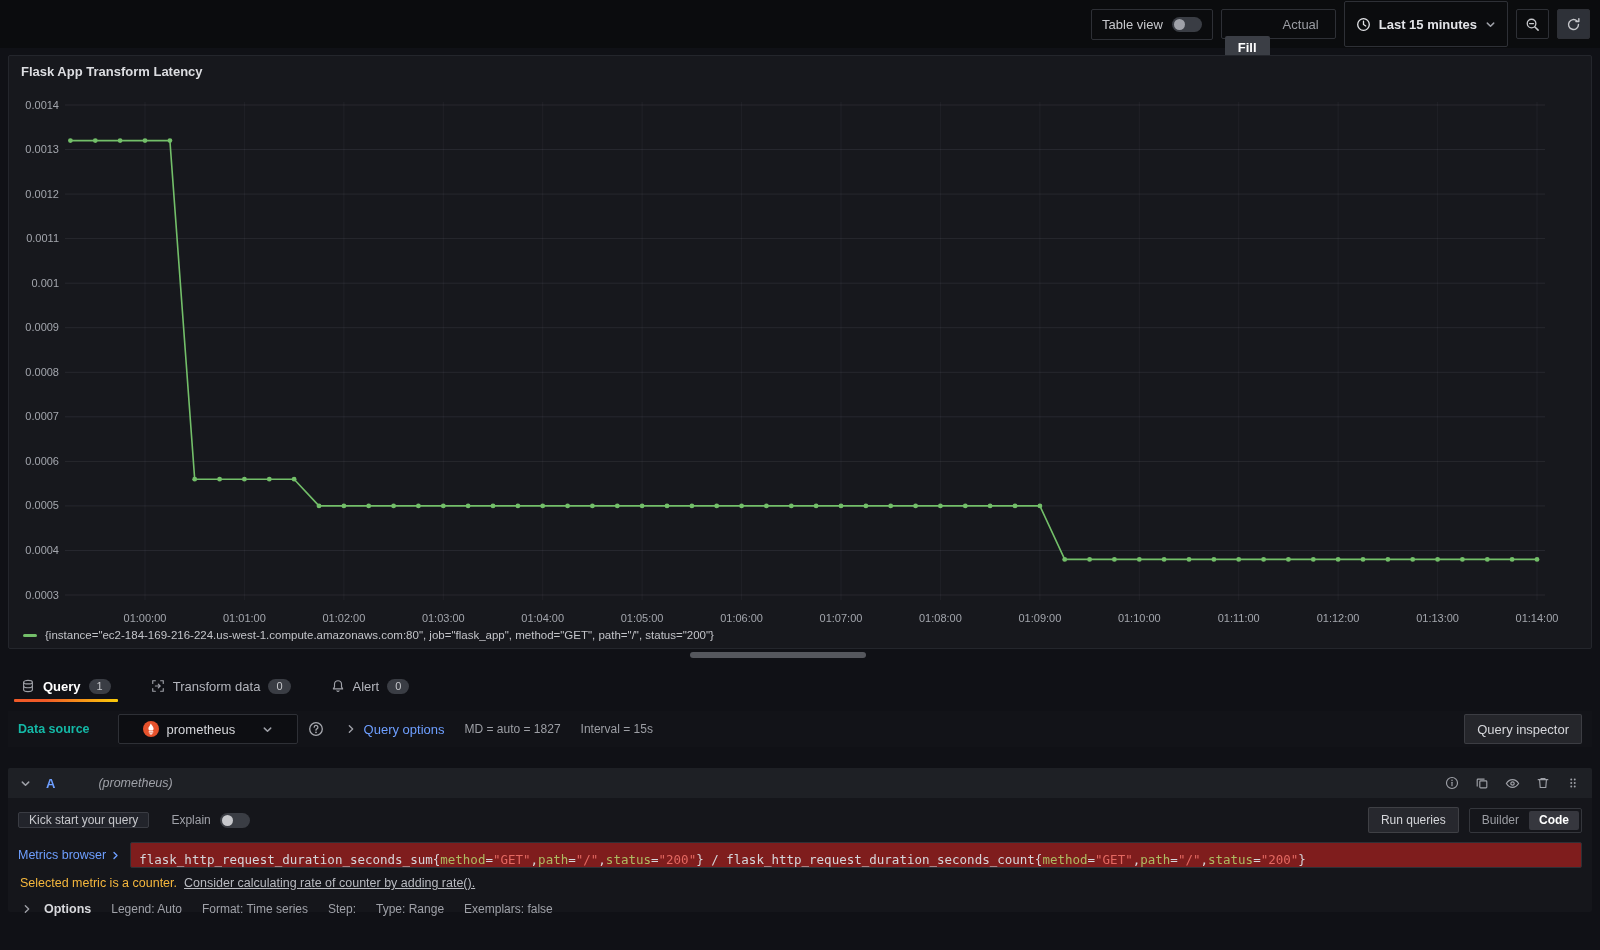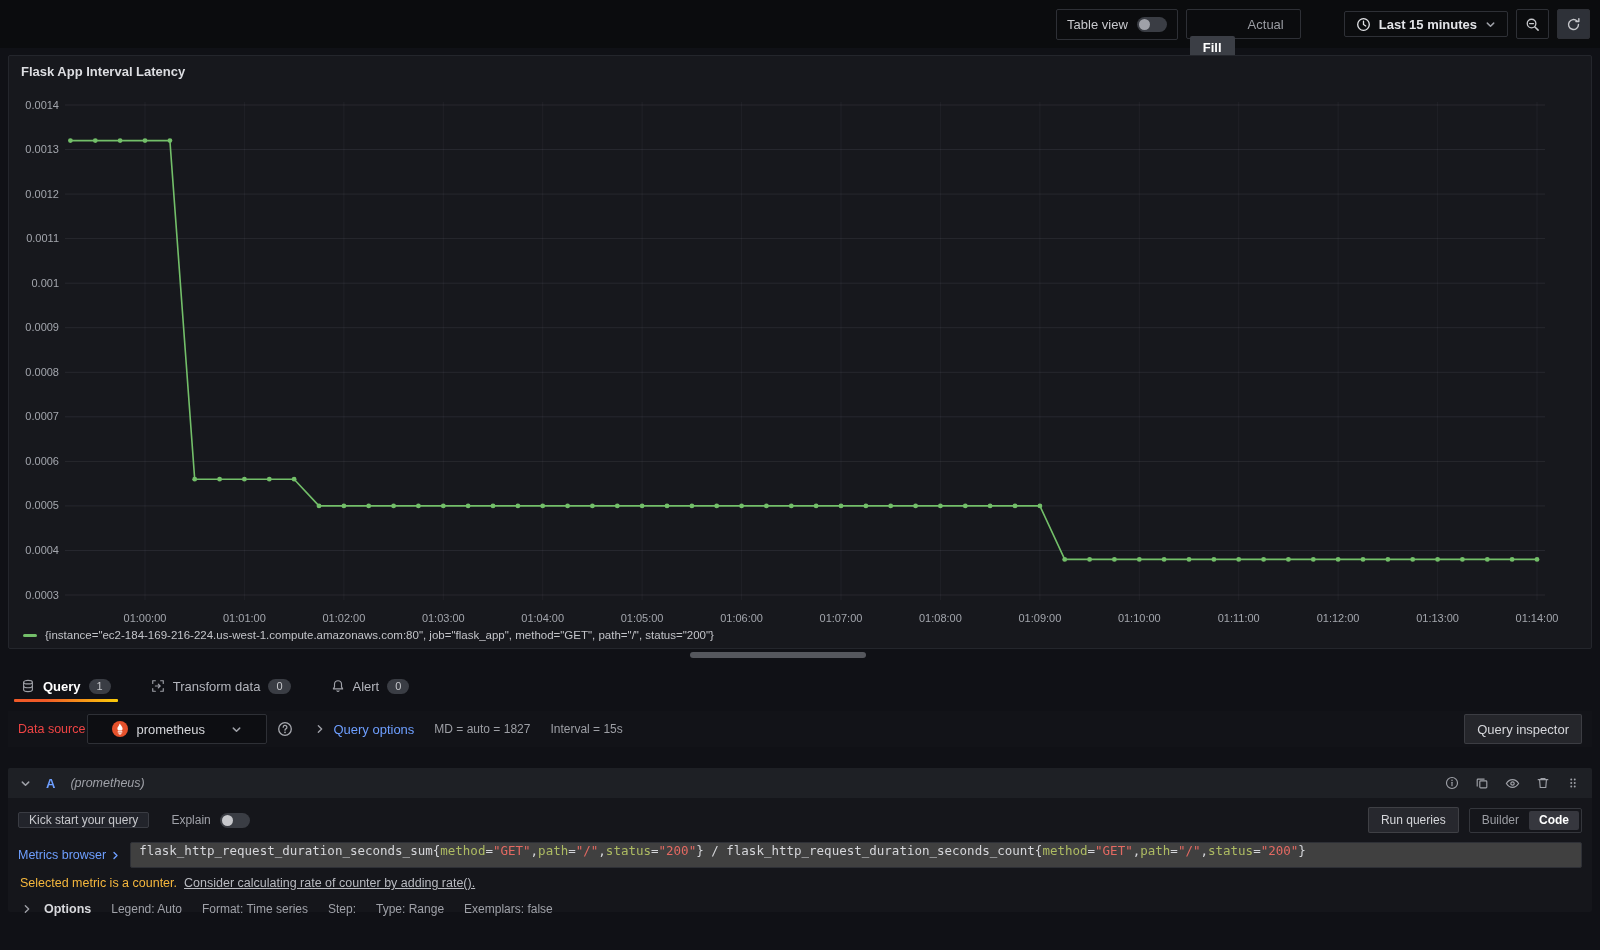--- a/index.html
+++ b/index.html
@@ -15,22 +15,22 @@
   }
   .box-ctl {
     display:flex; align-items:center; gap:9px; height:31px; padding:0 10px;
     border:1px solid #2e3036; border-radius:2px; color:#c7c8cc; font-size:13px;
   }
   .toggle { position:relative; width:30px; height:15px; border-radius:8px; background:#3a3d44; }
   .toggle .knob { position:absolute; top:2px; left:2px; width:11px; height:11px; border-radius:50%; background:#9fa1a8; }
   .seg { display:flex; align-items:center; height:30px; padding:0 3px; border:1px solid #2e3036; border-radius:2px; }
   .seg-opt { padding:4px 13px; font-size:13px; color:#9b9da3; border-radius:2px; }
   .seg-opt.active { background:#3b3e45; color:#ffffff; font-weight:700;margin-top:46px; }
-  .time-picker { display:flex; align-items:center; gap:8px; height:26px; padding:0 11px;
-    border:1px solid #2e3036; border-radius:2px; color:#e3e4e8; font-size:13px; font-weight:700;margin-left:35px; }
+  .time-picker { display:flex; align-items:center; gap:8px; height:46px; padding:0 11px;
+    border:1px solid #2e3036; border-radius:2px; color:#e3e4e8; font-size:13px; font-weight:700; }
   .icon-btn { width:33px; height:30px; border:1px solid #2e3036; border-radius:2px;
     display:flex; align-items:center; justify-content:center; color:#c7c8cc; }
   .icon-btn.filled { background:#2e3138; }
   .icon { display:inline-flex; align-items:center; justify-content:center; color:inherit; }
   .muted-icon { color:#9fa1a8; }
   
   .panel {
     position:absolute; left:8px; top:55px; width:1584px; height:594px;
     background:#17181d; border:1px solid #24262c; border-radius:2px;
   }
@@ -48,48 +48,48 @@
   
   .tabs { position:absolute; left:8px; top:670px; right:8px; height:32px; display:flex; align-items:center; gap:34px; padding-left:10px; }
   .tab { position:relative; height:100%; display:flex; align-items:center; gap:8px; font-size:13px; color:#b3b5bc; padding:0 3px; }
   .tab.active { color:#ffffff; font-weight:700; }
   .tab.active::after { content:""; position:absolute; left:-4px; right:-4px; bottom:0; height:3px;
     background:linear-gradient(90deg,#f05a28 30%,#fbca0a 99%); border-radius:1px; }
   .badge { background:#3a3d44; color:#c7c8cc; font-size:11px; font-weight:400; border-radius:9px; padding:1.5px 8px; }
   
   .ds-row { position:absolute; left:8px; top:711px; right:8px; height:36px; background:#121318;
     display:flex; align-items:center; padding:0 10px; }
-  .ds-label { font-size:12.5px; color:#ef4444; margin-right:2px; }
+  .ds-label { font-size:12.5px; color:#14b8a6; margin-right:28px;font-weight:bold; }
   .ds-select { width:180px; height:30px; background:#0d0e12; border:1px solid #2e3036; border-radius:2px;
     display:flex; align-items:center; gap:8px; padding:0 24px; font-size:13px; color:#d5d6da; }
   .ds-select .caret { margin-left:auto; color:#9fa1a8; }
   .help-btn { margin-left:10px; color:#a6a8ae; display:flex; align-items:center; }
   .qo-group { display:flex; align-items:center; gap:8px; margin-left:22px; }
   .link-blue { color:#6e9fff; font-size:13px; font-weight:500; }
   .meta-txt { color:#9d9fa5; font-size:12px; margin-left:20px; }
   .btn-secondary { height:30px; padding:0 12px; display:flex; align-items:center; border-radius:2px;
     background:rgba(204,204,220,0.10); border:1px solid rgba(204,204,220,0.14); color:#d5d6da;
     font-size:13px; font-weight:500; }
   
   .qsection { position:absolute; left:8px; top:768px; right:8px; height:144px; background:#15161b; border-radius:2px; }
   .qheader { height:30px; background:#1e2025; display:flex; align-items:center; gap:15px; padding:0 12px; border-radius:2px 2px 0 0; }
   .q-ref { color:#6e9fff; font-weight:700; font-size:13px; }
-  .q-ds-hint { color:#9fa1a8; font-style:italic; font-size:12.5px; }
+  .q-ds-hint { color:#9fa1a8; font-style:italic; font-size:12.5px; margin-left:28px; }
   .qheader-icons { margin-left:auto; display:flex; align-items:center; gap:16px; color:#9fa1a8; }
   .qtoolbar { display:flex; align-items:center; margin:9px 10px 0 10px; }
   .btn-small { height:16px; padding:0 10px; display:flex; align-items:center; border-radius:2px;
     background:#22242b; border:1px solid #3a3c43; color:#c7c8cc; font-size:12px; }
   .explain-wrap { display:flex; align-items:center; gap:9px; margin-left:22px; color:#9fa1a8; font-size:12px; }
   .rb-group { display:flex; align-items:center; border:1px solid #34363c; border-radius:2px; padding:2px; margin-left:10px; }
   .rb-opt { padding:2.5px 10px; font-size:12px; color:#9b9da3; border-radius:2px; }
   .rb-opt.active { background:rgba(204,204,220,0.18); color:#ffffff; font-weight:600; }
   .qinput-row { display:flex; align-items:center; gap:10px; margin:9px 10px 0 10px; }
   .mb-link { display:flex; align-items:center; gap:5px; color:#6e9fff; font-size:12.5px; font-weight:500; white-space:nowrap; }
-  .code-box { flex:1; height:26px; border:1px solid #2e3036; background:#404040; border-radius:2px;
-    display:flex; align-items:flex-start; padding:0 8px; overflow:hidden; white-space:nowrap;
+  .code-box { flex:1; height:26px; border:1px solid #2e3036; background:#7f1d1d; border-radius:2px;
+    display:flex; align-items:flex-end; padding:0 8px; overflow:hidden; white-space:nowrap;
     font-family:"DejaVu Sans Mono", monospace; font-size:12.5px; color:#d5d6da; }
   .qp-plain { color:#d5d6da; }
   .qp-label { color:#adbb62; }
   .qp-value { color:#e46962; }
   .warn-row { display:flex; align-items:center; gap:7px; margin:8px 10px 0 12px; font-size:12.5px; }
   .warn-text { color:#f5b73d; }
   .warn-link { color:#b8bac0; text-decoration:underline; }
   .opts-row { display:flex; align-items:center; gap:20px; margin:12px 10px 0 14px; font-size:12px; color:#9fa1a8; }
   .opts-label { color:#d8d9dd; font-weight:700; font-size:12.5px; margin-left:-8px; }
   svg.glyph { display:block; }
@@ -137,21 +137,21 @@
       <span class="icon">
         <svg class="glyph" viewBox="0 0 16 16" width="15" height="15">
             <path d="M13.3 8a5.3 5.3 0 1 1-1.6-3.8" fill="none" stroke="currentColor" stroke-width="1.5" stroke-linecap="round"></path>
             <path d="M13.7 1.7v3.1h-3.1" fill="none" stroke="currentColor" stroke-width="1.5" stroke-linecap="round" stroke-linejoin="round"></path>
           </svg>
       </span>
     </div>
   </div>
 
   <div class="panel">
-    <div class="panel-title">Flask App Interval Latency</div>
+    <div class="panel-title">Flask App Transform Latency</div>
     <svg id="chart-svg" viewBox="0 0 1582 592" preserveAspectRatio="none">
         <line class="grid-h" x1="56" x2="1536" y1="49.0" y2="49.0"></line>
         <text class="ytick" x="50" y="52.5" text-anchor="end">0.0014</text>
         <line class="grid-h" x1="56" x2="1536" y1="93.5" y2="93.5"></line>
         <text class="ytick" x="50" y="97.0" text-anchor="end">0.0013</text>
         <line class="grid-h" x1="56" x2="1536" y1="138.1" y2="138.1"></line>
         <text class="ytick" x="50" y="141.6" text-anchor="end">0.0012</text>
         <line class="grid-h" x1="56" x2="1536" y1="182.6" y2="182.6"></line>
         <text class="ytick" x="50" y="186.1" text-anchor="end">0.0011</text>
         <line class="grid-h" x1="56" x2="1536" y1="227.2" y2="227.2"></line>

